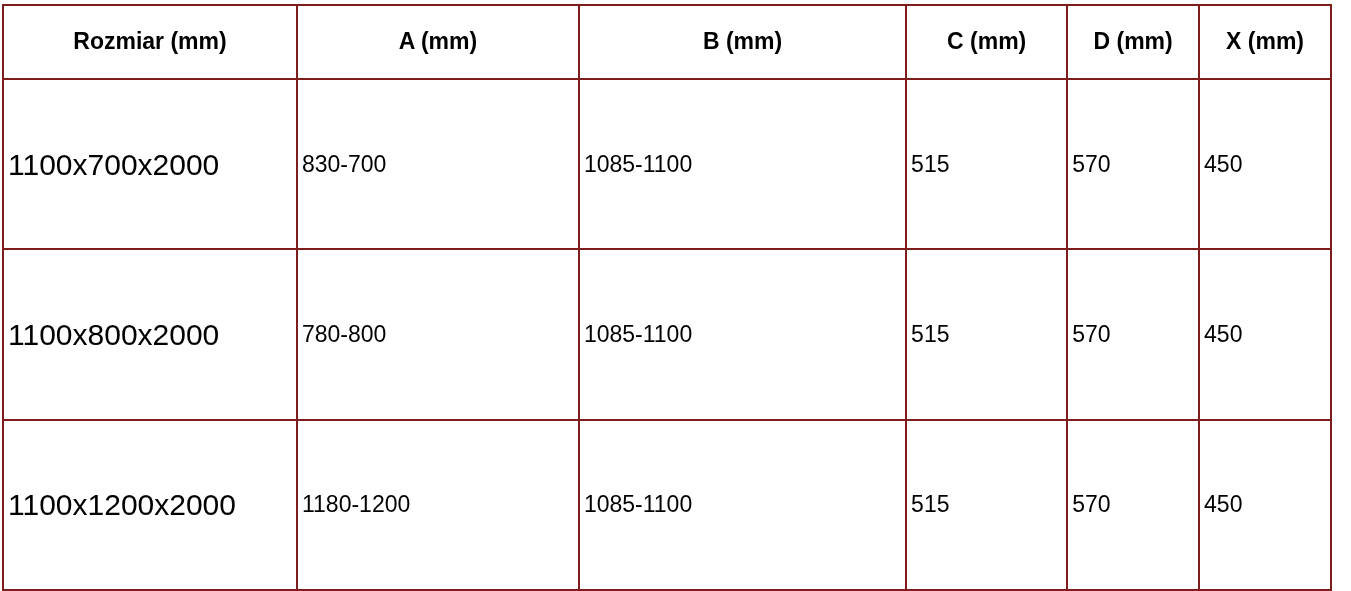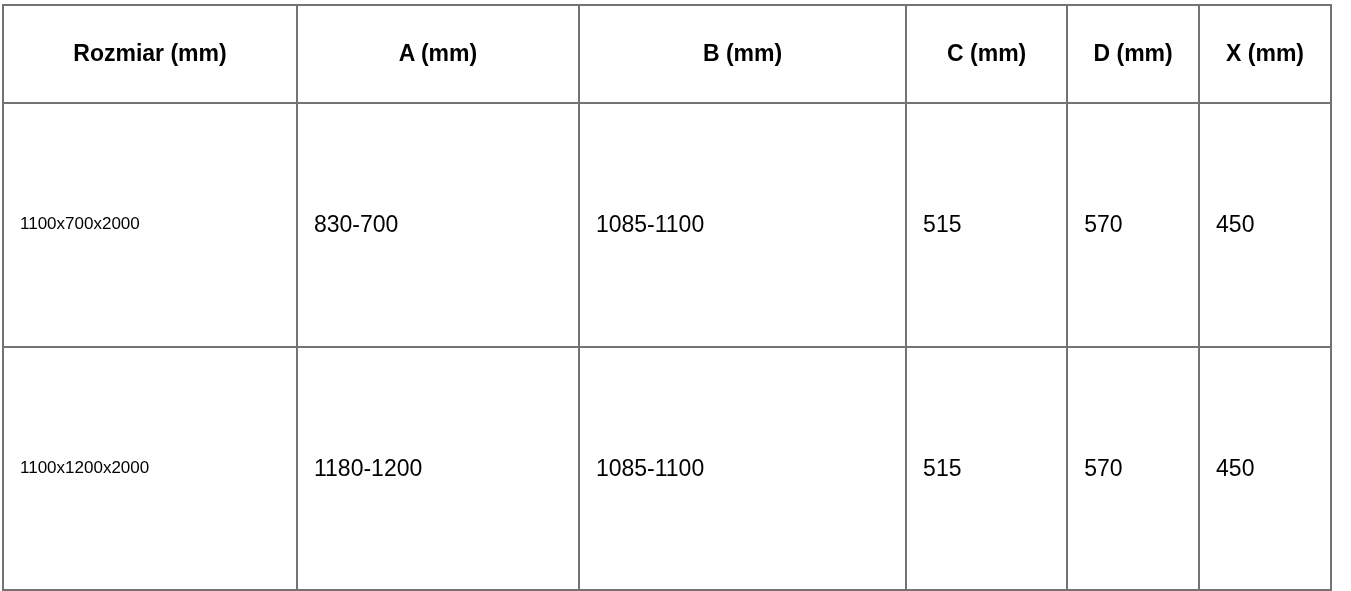--- a/index.html
+++ b/index.html
@@ -29,37 +29,37 @@
   }
   table.spec col.c0 { width: 292px; }
   table.spec col.c1 { width: 280px; }
   table.spec col.c2 { width: 325px; }
   table.spec col.c3 { width: 160px; }
   table.spec col.c4 { width: 131px; }
   table.spec col.c5 { width: 131px; }
 
   table.spec th,
   table.spec td {
-    border: 2px solid #737373;
+    border: 2px solid #7f1d1d;
     vertical-align: middle;
     font-size: 23px;
     line-height: 1.1;
-    padding: 16px;
+    padding: 4px;
     height: 64px;
   }
   table.spec thead th {
     font-weight: bold;
     font-size: 23px;
     height: 64px;
   }
   table.spec tbody td {
     font-weight: normal;
   }
   table.spec tbody td.size-cell {
-    font-size: 17px;
+    font-size: 30px;
     margin-left: 28px;
   }
 </style>
 </head>
 <body>
 
 <div class="table-wrap">
   <table class="spec">
     <colgroup>
       <col class="c0">
@@ -82,20 +82,28 @@
     <tbody>
       <tr>
         <td class="size-cell">1100x700x2000</td>
         <td>830-700</td>
         <td>1085-1100</td>
         <td>515</td>
         <td>570</td>
         <td>450</td>
       </tr>
       <tr>
+        <td class="size-cell">1100x800x2000</td>
+        <td>780-800</td>
+        <td>1085-1100</td>
+        <td>515</td>
+        <td>570</td>
+        <td>450</td>
+      </tr>
+      <tr>
         <td class="size-cell">1100x1200x2000</td>
         <td>1180-1200</td>
         <td>1085-1100</td>
         <td>515</td>
         <td>570</td>
         <td>450</td>
       </tr>
     </tbody>
   </table>
 </div>

